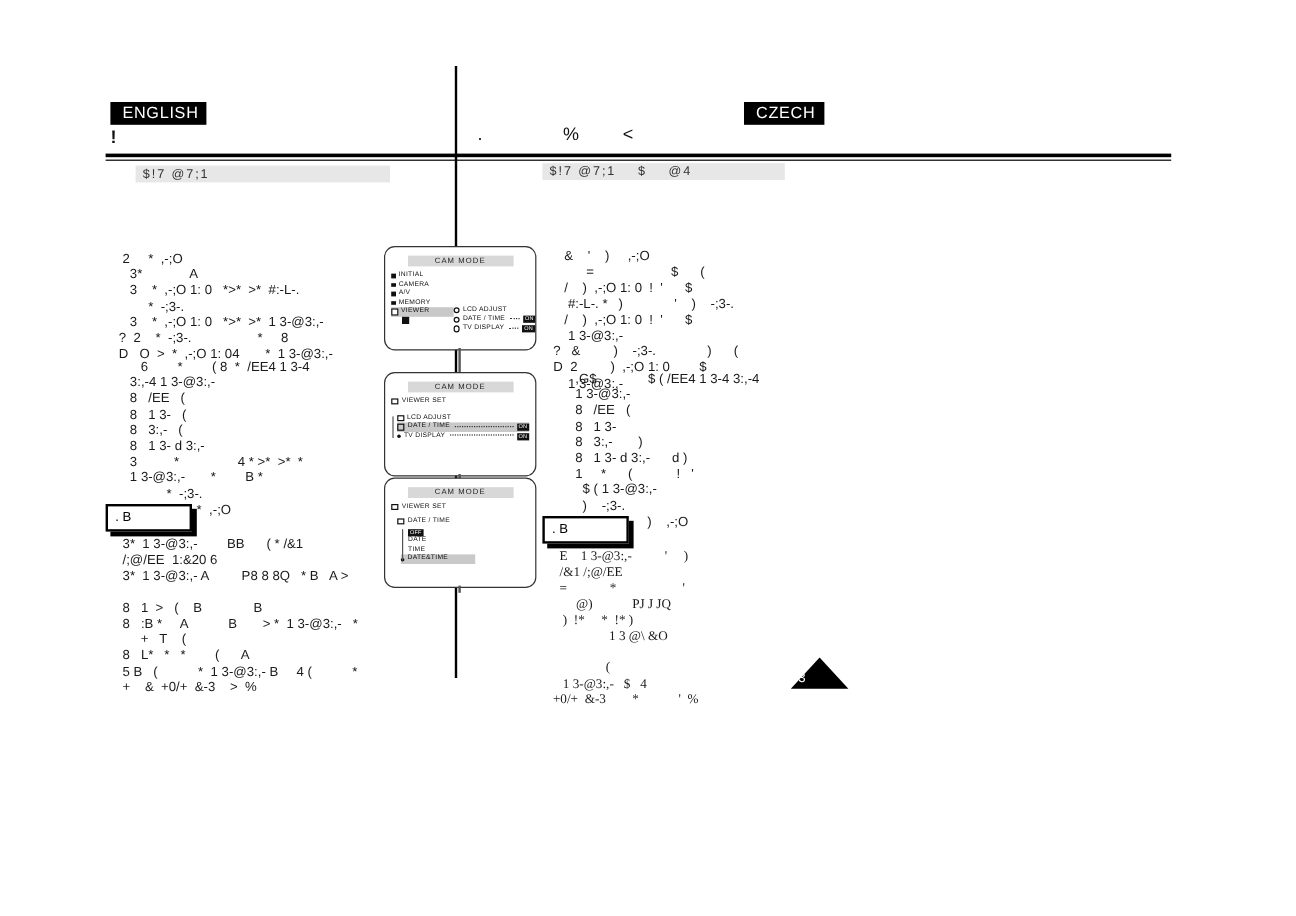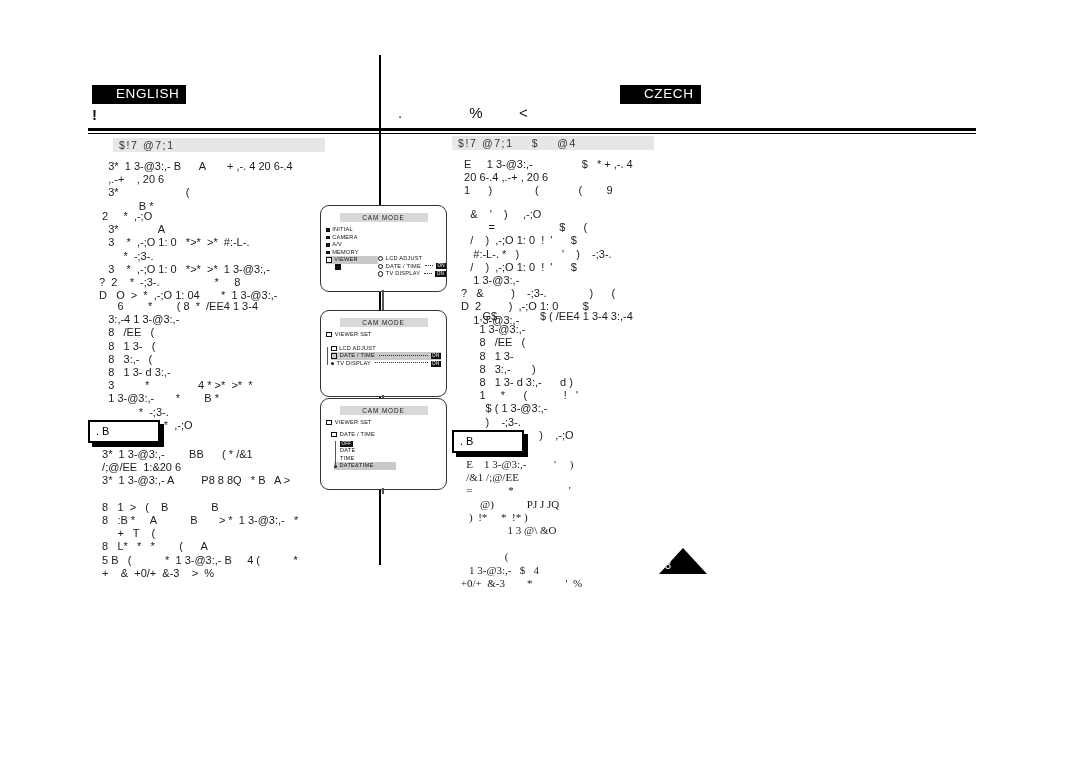--- a/index.html
+++ b/index.html
@@ -7,21 +7,21 @@
        font-family:"Liberation Sans",sans-serif;color:#000;}
 
   
   #page{position:absolute;left:0;top:0;width:1080px;height:763px;background:#fff;}
 
   
   .col-divider{position:absolute;left:379px;top:55px;width:2px;height:510px;background:#000;}
 
   
   .lang-tag{position:absolute;background:#000;color:#fff;font-size:13.5px;
-            letter-spacing:.6px;padding:2px 7px 3px 24px;line-height:1.05;}
+            letter-spacing:.6px;padding:2px 7px 3px 10px;line-height:1.05;}
   #lang-en{left:92px;top:85px;}
   #lang-cz{left:620px;top:85px;}
 
   
   .chapter-title{position:absolute;font-size:15px;font-weight:bold;letter-spacing:2px;
                  white-space:pre;color:#111;}
   #title-en{left:92px;top:106px;}
   #title-cz{left:398px;top:104px;font-weight:normal;letter-spacing:6px;}
 
   
@@ -97,24 +97,20 @@
 
   <div class="chapter-title" id="title-en">!</div>
   <div class="chapter-title" id="title-cz">.      %   &lt;</div>
 
   <div class="rule-thick"></div>
   <div class="rule-thin"></div>
 
   <div class="sec-bar" id="sec-en">$!7 @7;1</div>
   <div class="sec-bar" id="sec-cz">$!7 @7;1    $    @4</div>
 
-  <div class="body-txt" style="left:96px;top:160px;">    3*  1 3-@3:,- B      A       + ,-. 4 20 6-.4
-    ,.-+    , 20 6
-    3*                      (
-              B *</div>
 
   <div class="body-txt" style="left:96px;top:210px;">  2     *  ,-;O
     3*             A
     3    *  ,-;O 1: 0   *&gt;*  &gt;*  #:-L-.
          *  -;3-.
     3    *  ,-;O 1: 0   *&gt;*  &gt;*  1 3-@3:,-
  ?  2    *  -;3-.                  *     8
  D   O  &gt;  *  ,-;O 1: 04       *  1 3-@3:,-</div>
 
   <div class="body-txt" style="left:96px;top:300px;">       6        *        ( 8  *  /EE4 1 3-4
@@ -135,23 +131,20 @@
   /;@/EE  1:&amp;20 6
   3*  1 3-@3:,- A         P8 8 8Q   * B   A &gt;
 
   8   1  &gt;   (    B              B
   8   :B *     A           B       &gt; *  1 3-@3:,-   *
        +   T    (
   8   L*   *   *        (      A
   5 B   (           *  1 3-@3:,- B     4 (           *
   +    &amp;  +0/+  &amp;-3    &gt;  %</div>
 
-  <div class="body-txt" style="left:458px;top:158px;">  E     1 3-@3:,-                $   * + ,-. 4
-  20 6-.4 ,.-+ , 20 6
-  1      )              (             (        9</div>
 
   <div class="body-txt" style="left:458px;top:208px;">    &amp;    '    )     ,-;O
           =                     $      (
     /    )  ,-;O 1: 0  !  '      $
      #:-L-. *   )              '    )    -;3-.
     /    )  ,-;O 1: 0  !  '      $
      1 3-@3:,-
  ?   &amp;         )    -;3-.              )      (
  D  2         )  ,-;O 1: 0        $
      1 3-@3:,-</div>

